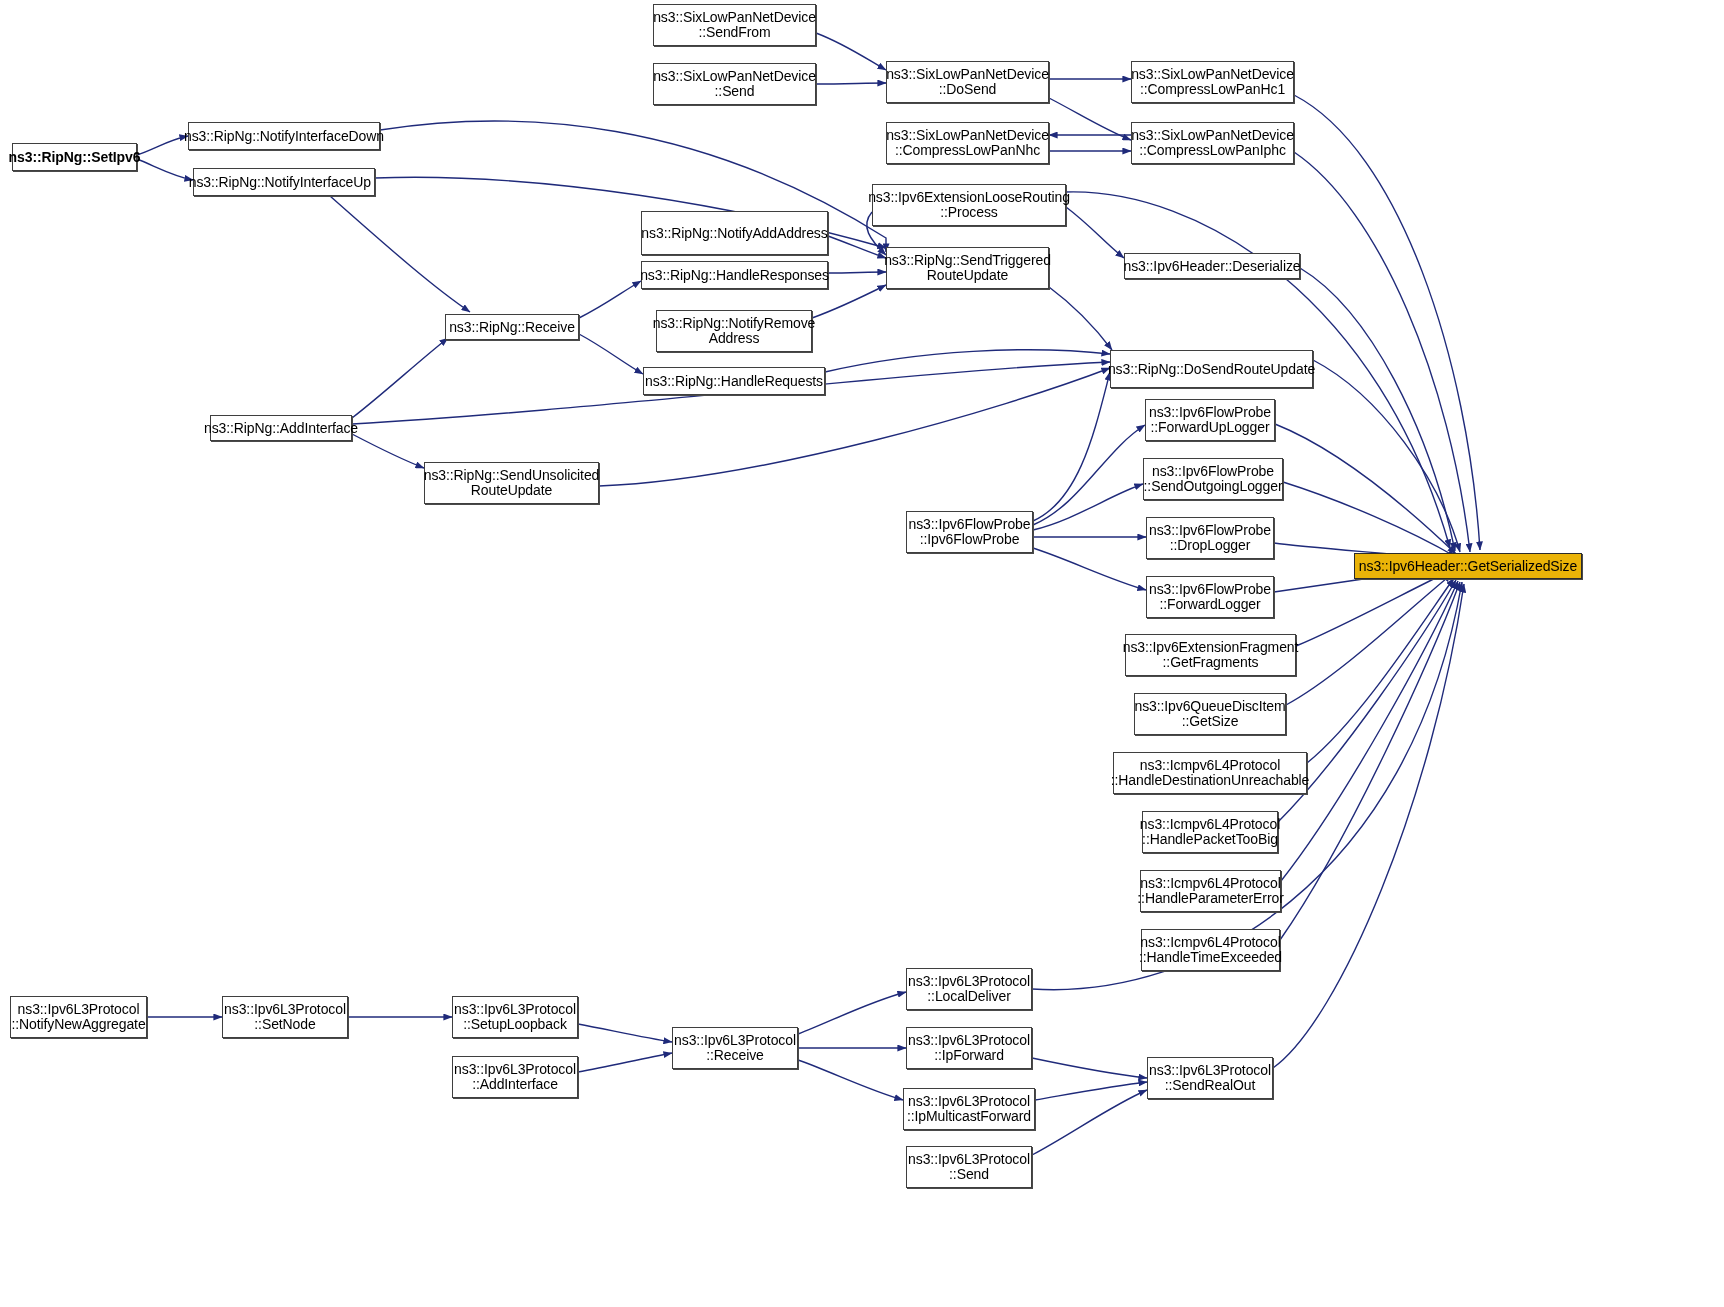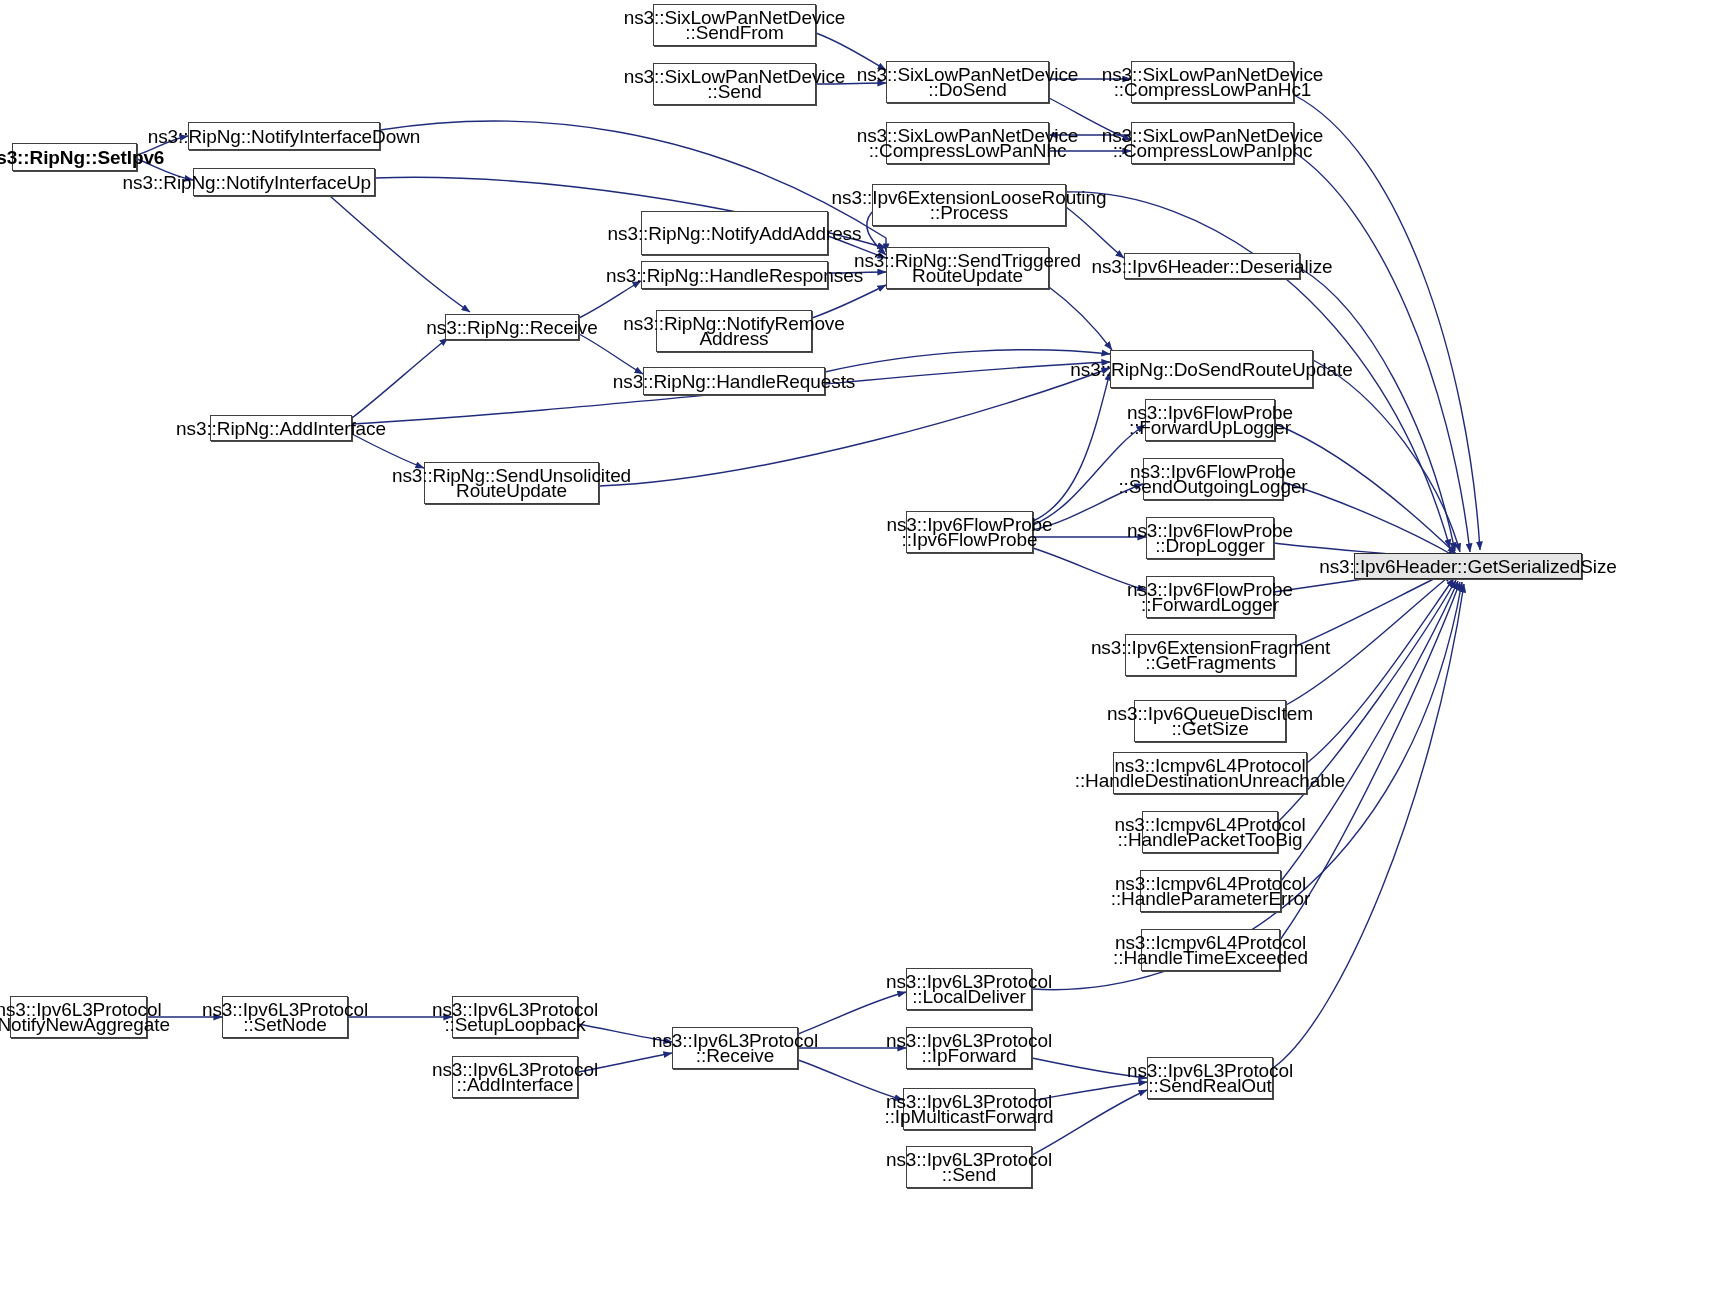--- a/index.html
+++ b/index.html
@@ -28,29 +28,29 @@
   .gnode {
     position: absolute;
     box-sizing: border-box;
     border: 1px solid #3f3f3f;
     background: #ffffff;
     color: #000000;
     display: flex;
     align-items: center;
     justify-content: center;
     text-align: center;
-    font-size: 19px;
+    font-size: 14px;
     line-height: 15px;
     letter-spacing: -0.1px;
     white-space: pre-line;
     box-shadow: 1px 1px 0 0 #4a4a4a;
     z-index: 2;
   }
   .gnode.current {
-    background: #e5e5e5;
+    background: #eab308;
     border-color: #2b2b2b;
     font-weight: normal;
     text-align: center;
   }
   .gnode .lbl {
     display: block;
     padding: 0 3px;
   }
 </style>
 </head>
@@ -159,21 +159,21 @@
 ::SendOutgoingLogger</span></div>
       <div class="gnode" style="left: 906px; top: 511px; width: 127px; height: 42px;"><span class="lbl">ns3::Ipv6FlowProbe
 ::Ipv6FlowProbe</span></div>
       <div class="gnode" style="left: 1146px; top: 517px; width: 128px; height: 42px;"><span class="lbl">ns3::Ipv6FlowProbe
 ::DropLogger</span></div>
       <div class="gnode" style="left: 1146px; top: 576px; width: 128px; height: 42px;"><span class="lbl">ns3::Ipv6FlowProbe
 ::ForwardLogger</span></div>
       <div class="gnode current" style="left: 1354px; top: 553px; width: 228px; height: 26px;"><span class="lbl">ns3::Ipv6Header::GetSerializedSize</span></div>
       <div class="gnode" style="left: 1125px; top: 634px; width: 171px; height: 42px;"><span class="lbl">ns3::Ipv6ExtensionFragment
 ::GetFragments</span></div>
-      <div class="gnode" style="left: 1134px; top: 693px; width: 152px; height: 42px; margin-top: 7px;"><span class="lbl">ns3::Ipv6QueueDiscItem
+      <div class="gnode" style="left: 1134px; top: 693px; width: 152px; height: 42px;"><span class="lbl">ns3::Ipv6QueueDiscItem
 ::GetSize</span></div>
       <div class="gnode" style="left: 1113px; top: 752px; width: 194px; height: 42px;"><span class="lbl">ns3::Icmpv6L4Protocol
 ::HandleDestinationUnreachable</span></div>
       <div class="gnode" style="left: 1142px; top: 811px; width: 136px; height: 42px;"><span class="lbl">ns3::Icmpv6L4Protocol
 ::HandlePacketTooBig</span></div>
       <div class="gnode" style="left: 1140px; top: 870px; width: 141px; height: 42px;"><span class="lbl">ns3::Icmpv6L4Protocol
 ::HandleParameterError</span></div>
       <div class="gnode" style="left: 1141px; top: 929px; width: 139px; height: 42px;"><span class="lbl">ns3::Icmpv6L4Protocol
 ::HandleTimeExceeded</span></div>
       <div class="gnode" style="left: 906px; top: 968px; width: 126px; height: 42px;"><span class="lbl">ns3::Ipv6L3Protocol

